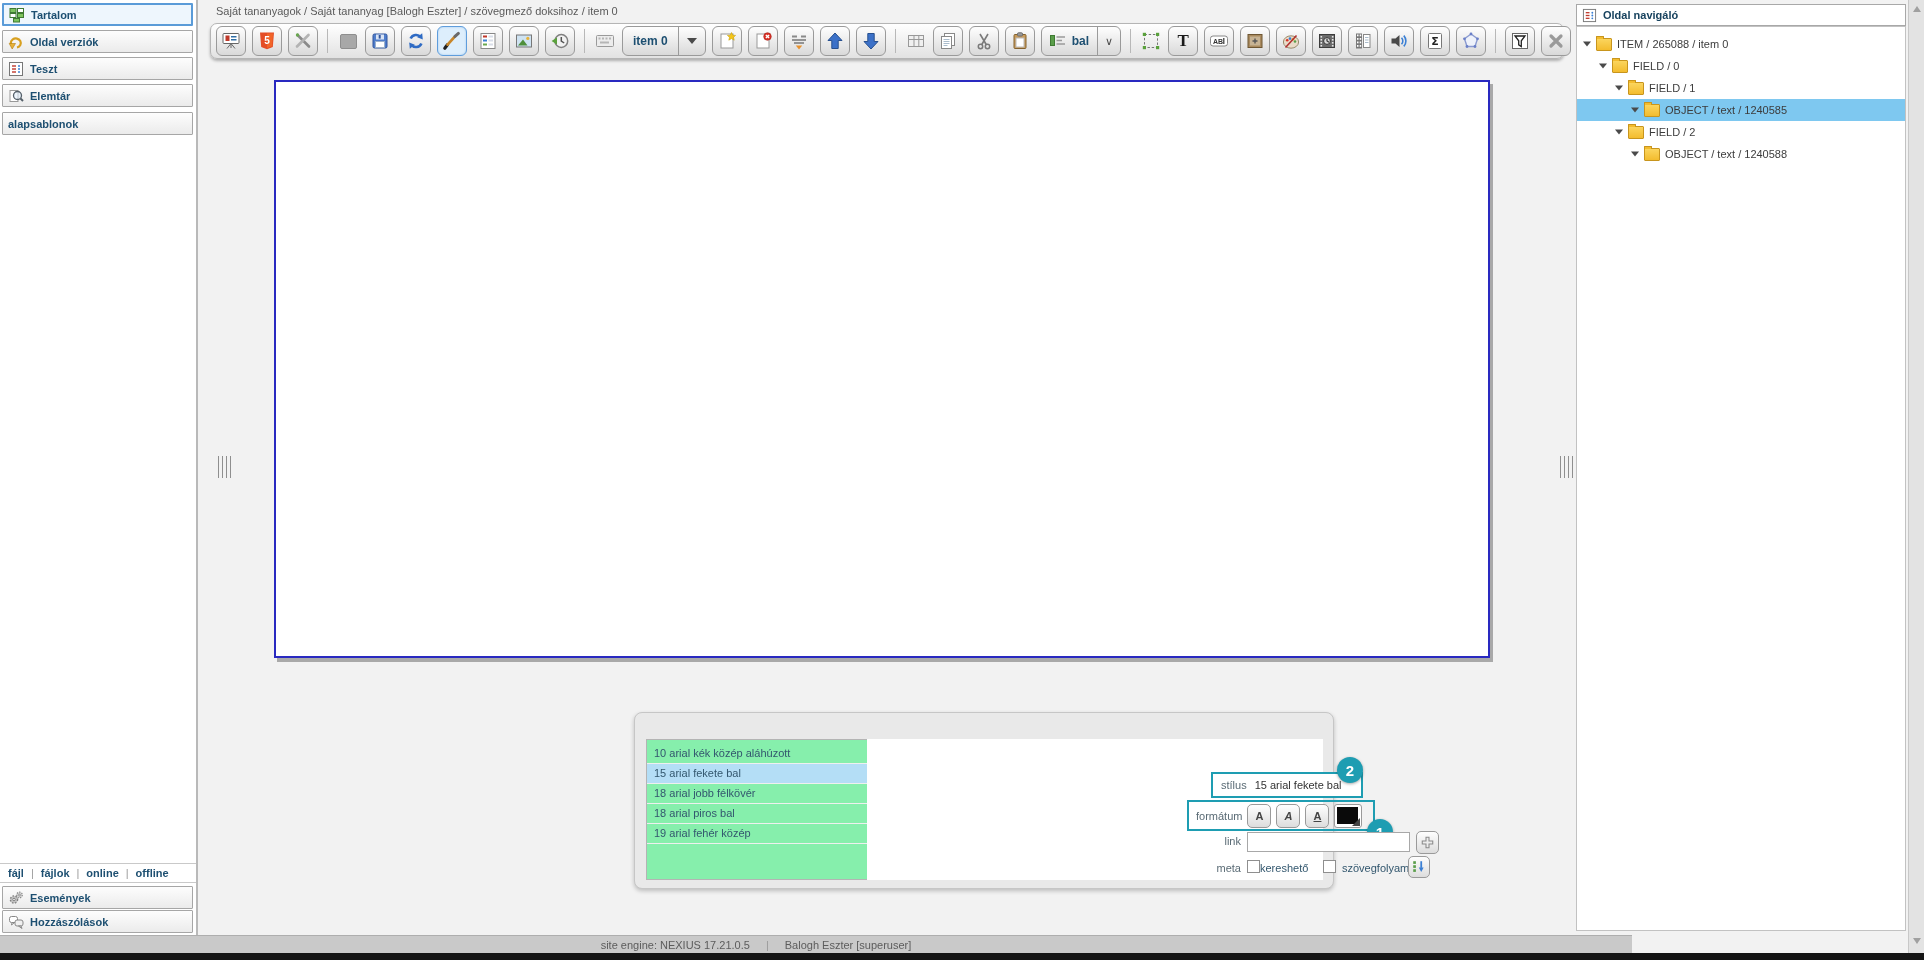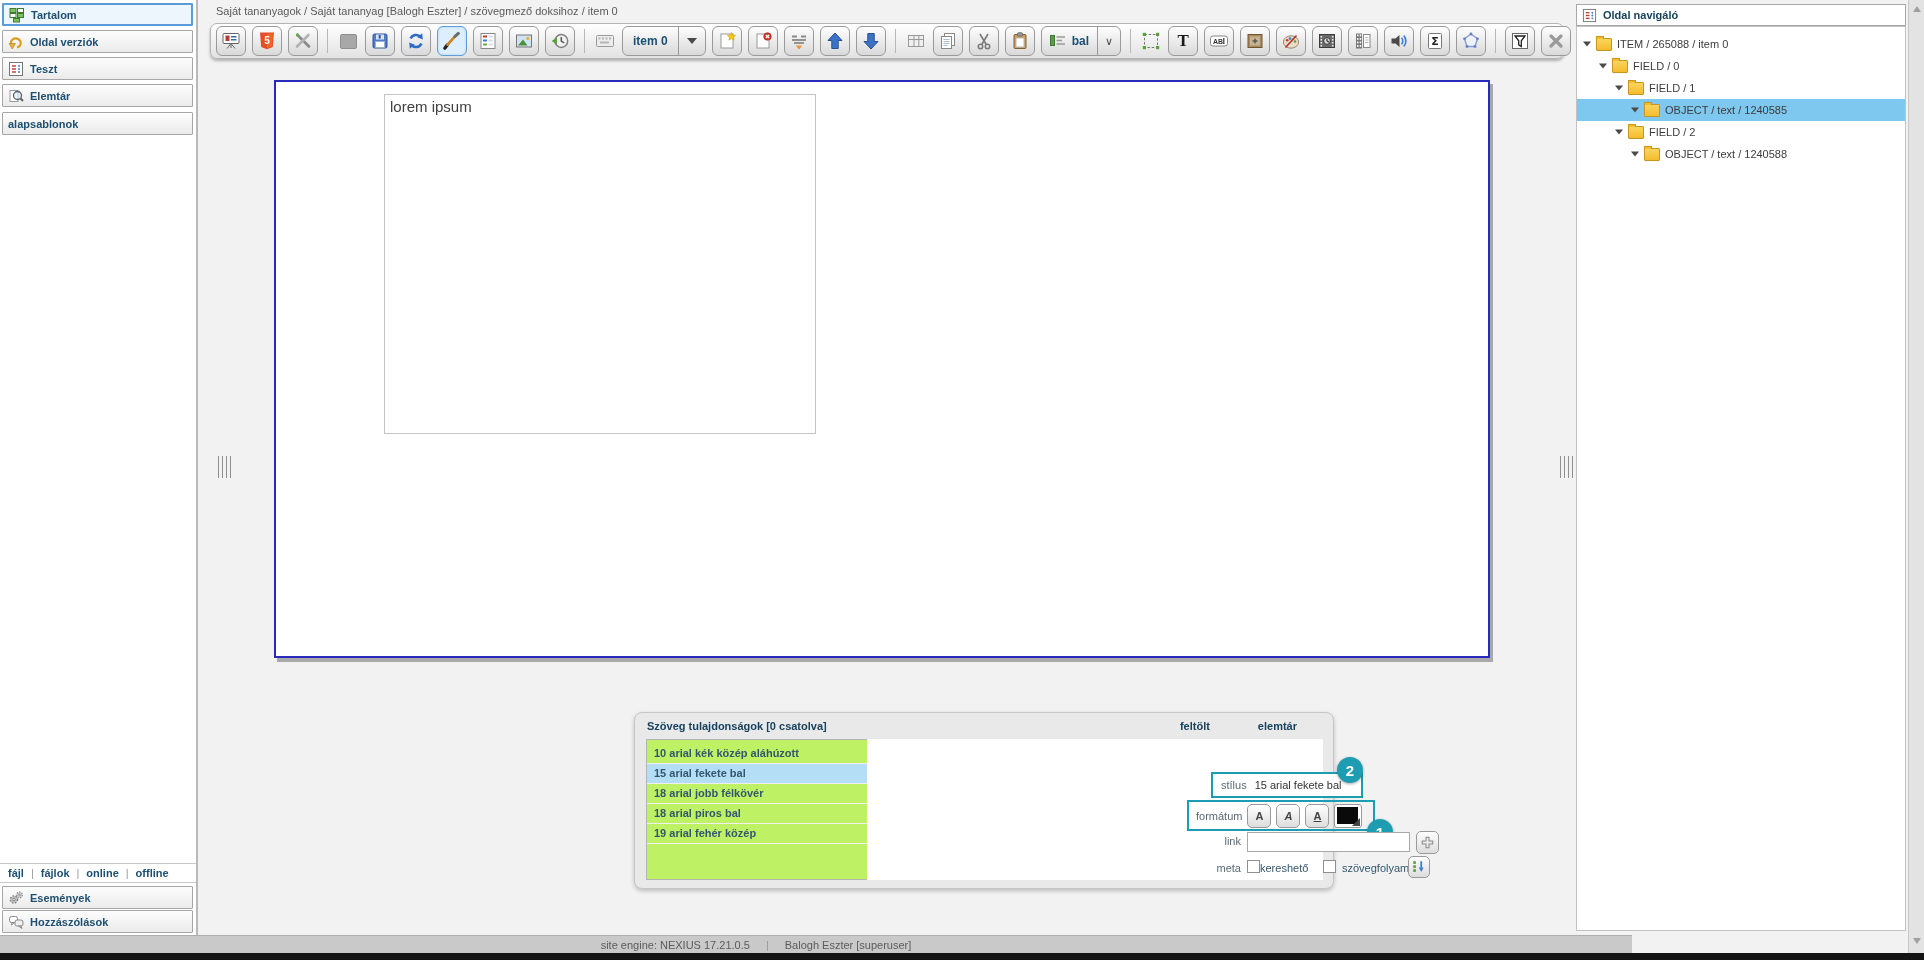--- a/index.html
+++ b/index.html
@@ -39,21 +39,21 @@
   .canvas{position:absolute;left:274px;top:80px;width:1216px;height:578px;background:#fff;border:2px solid #2929c0;
           box-sizing:border-box;box-shadow:3px 4px 0 rgba(110,110,110,.55);}
   .cv-textbox{position:absolute;left:384px;top:94px;width:432px;height:340px;border:1px solid #c4c4c4;
               box-sizing:border-box;padding:3px 5px;font-size:15px;color:#404040;cursor:text;}
   
   .props{position:absolute;left:634px;top:712px;width:700px;height:177px;background:#e9e9e9;border:1px solid #c6c6c6;
          border-radius:8px;box-shadow:0 2px 4px rgba(0,0,0,.22);box-sizing:border-box;}
   .props-head{height:26px;display:flex;align-items:center;font-weight:bold;color:#17425e;padding:0 36px 0 12px;gap:48px;}
   .props-head .ttl{margin-right:auto;}
   .props-head .lnk{cursor:pointer;}
-  .style-list{position:absolute;left:11px;top:26px;width:254px;height:141px;background:#bef264;border:1px solid #b4b4b4;box-sizing:border-box;padding-top:4px;font-weight:bold;}
+  .style-list{position:absolute;left:11px;top:26px;width:254px;height:141px;background:#86efac;border:1px solid #b4b4b4;box-sizing:border-box;padding-top:4px;}
   .style-row{height:19px;line-height:19px;padding-left:7px;color:#33576e;border-bottom:1px solid #efefef;cursor:pointer;}
   .style-row.sel{background:#b4def6;}
   .props-body{position:absolute;left:232px;top:26px;width:456px;height:141px;background:#fff;}
   .callout{position:absolute;border:2px solid #1e9db2;box-sizing:border-box;}
   .badge{position:absolute;width:26px;height:26px;border-radius:50%;background:#1e9db2;color:#fff;font-weight:bold;font-size:15px;
          display:flex;align-items:center;justify-content:center;box-shadow:0 1px 3px rgba(0,0,0,.35);}
   .fldlabel{color:#5a6b75;}
   .fmtbtn{width:24px;height:24px;box-sizing:border-box;border:1px solid #9a9a9a;border-radius:5px;background:linear-gradient(#fff,#ddd);
           display:flex;align-items:center;justify-content:center;font-size:11px;color:#444;font-weight:bold;cursor:pointer;flex:none;}
   .swatch{width:28px;height:24px;box-sizing:border-box;border:1px solid #9a9a9a;border-radius:3px;background:#fff;position:relative;cursor:pointer;flex:none;}
@@ -445,28 +445,22 @@
       </svg>
     </div>
     <div class="tb" style="margin-left:auto">
       <svg width="18" height="18" viewBox="0 0 18 18">
         <path d="M4 4 L14 14 M14 4 L4 14" stroke="#9a9a9a" stroke-width="3.2" stroke-linecap="round"></path>
       </svg>
     </div>
   </div>
 
   <div class="canvas"></div>
-  <div class="cv-textbox">lorem ipsum</div>
 
   <div class="props">
-    <div class="props-head">
-      <span class="ttl">Szöveg tulajdonságok [0 csatolva]</span>
-      <span class="lnk">feltölt</span>
-      <span class="lnk">elemtár</span>
-    </div>
 
     <div class="style-list">
       <div class="style-row">10 arial kék közép aláhúzott</div>
       <div class="style-row sel">15 arial fekete bal</div>
       <div class="style-row">18 arial jobb félkövér</div>
       <div class="style-row">18 arial piros bal</div>
       <div class="style-row">19 arial fehér közép</div>
     </div>
 
     <div class="props-body">

